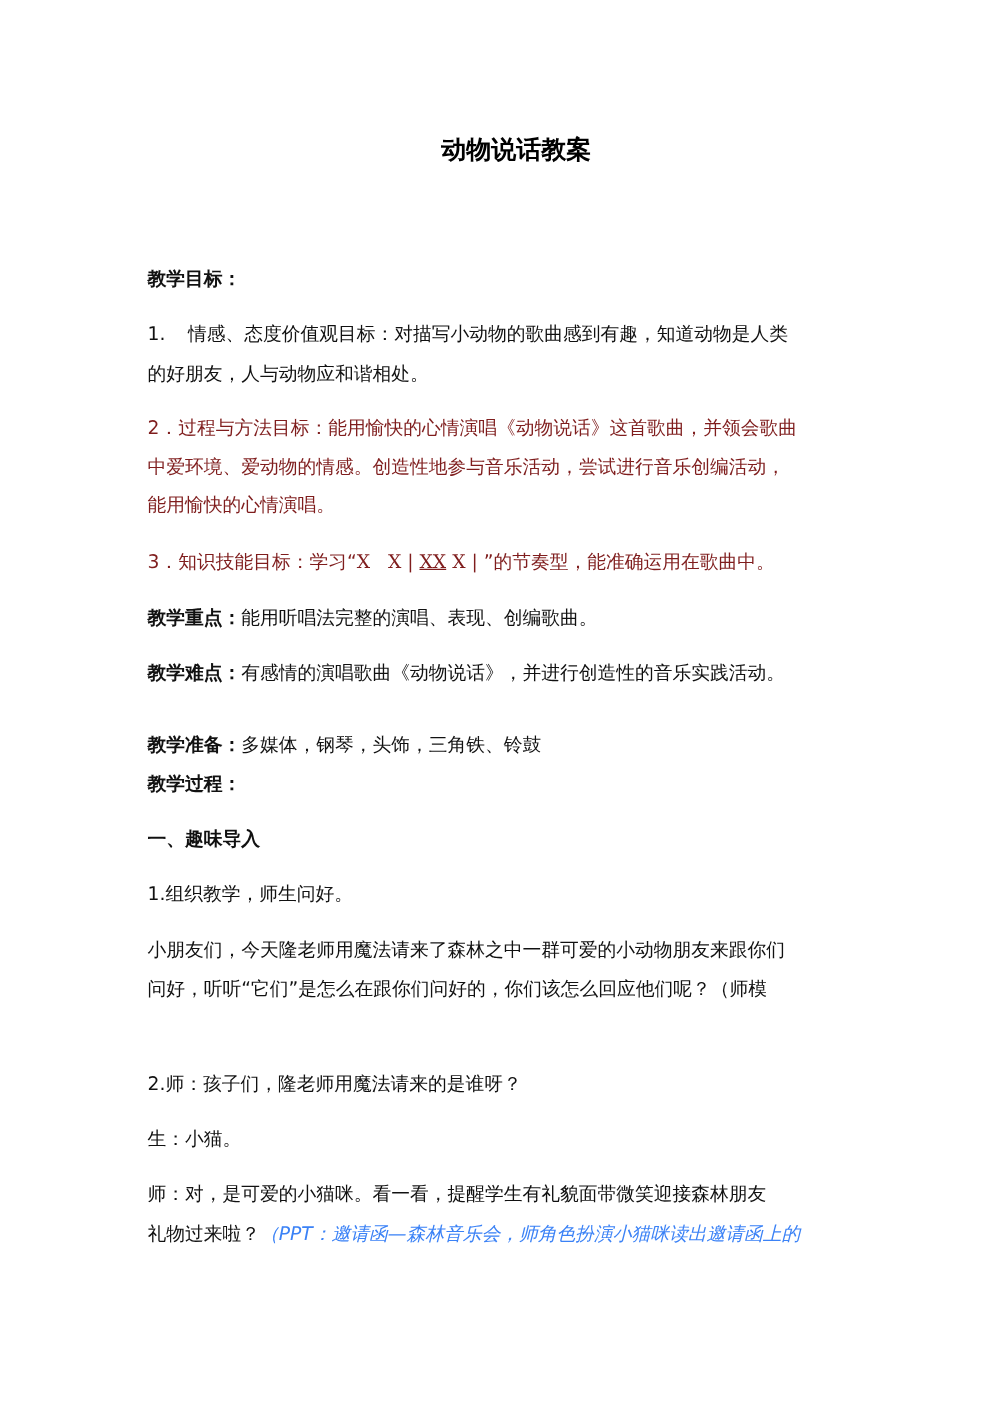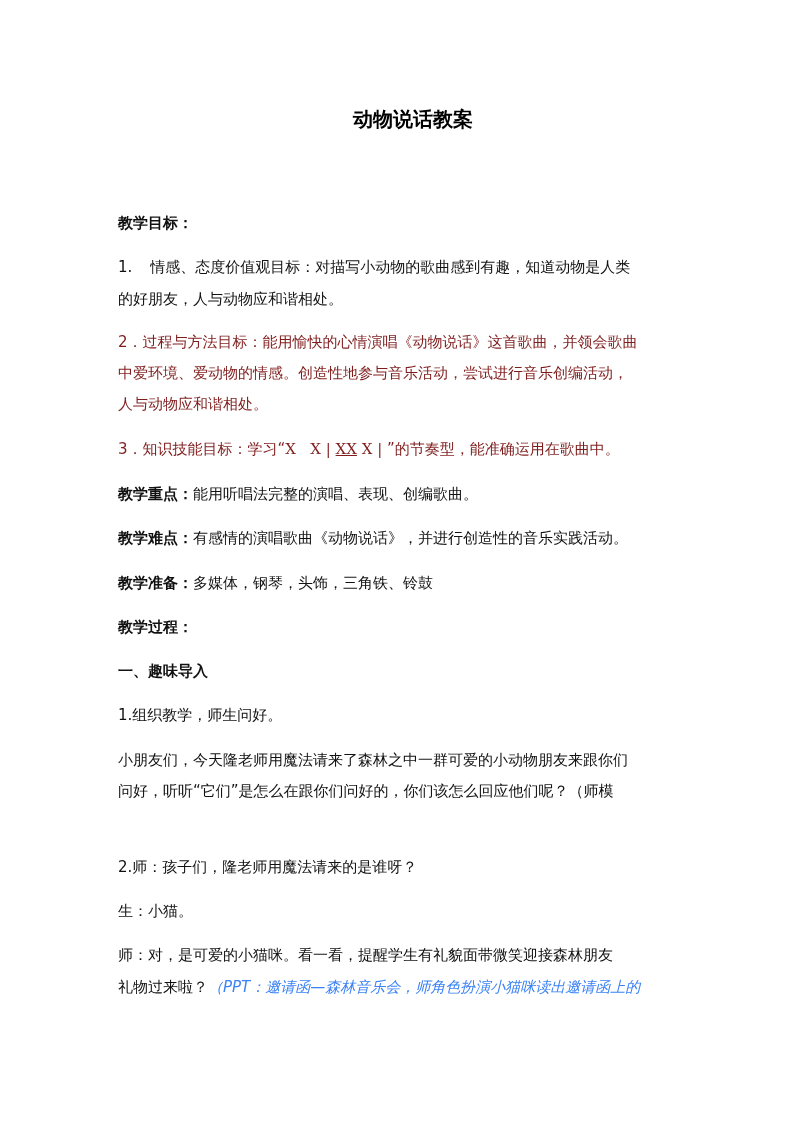--- a/index.html
+++ b/index.html
@@ -57,35 +57,35 @@
 
   <div class="line bold" style="top:212px;">教学目标：</div>
 
   <div class="line" style="top:256px;">
     <span>1.</span><span style="display:inline-block;width:18px;"></span><span>情感、态度价值观目标：对描写小动物的歌曲感到有趣，知道动物是人类</span>
   </div>
   <div class="line" style="top:288px;">的好朋友，人与动物应和谐相处。</div>
 
   <div class="line grey" style="top:331px;">2．过程与方法目标：能用愉快的心情演唱《动物说话》这首歌曲，并领会歌曲</div>
   <div class="line grey" style="top:362px;">中爱环境、爱动物的情感。创造性地参与音乐活动，尝试进行音乐创编活动，</div>
-  <div class="line grey" style="top:393px;">人与动物应和谐相处。</div>
+  <div class="line grey" style="top:393px;">能用愉快的心情演唱。</div>
 
   <div class="line grey" style="top:438px;">
     <span>3．知识技能目标：学习“</span><span class="mono" style="white-space:pre;">X   X | </span><span class="mono ul">XX</span><span class="mono" style="white-space:pre;"> X | </span><span>”的节奏型，能准确运用在歌曲中。</span>
   </div>
 
   <div class="line" style="top:483px;">
     <span class="bold">教学重点：</span><span>能用听唱法完整的演唱、表现、创编歌曲。</span>
   </div>
 
   <div class="line" style="top:527px;">
     <span class="bold">教学难点：</span><span>有感情的演唱歌曲《动物说话》，并进行创造性的音乐实践活动。</span>
   </div>
 
-  <div class="line" style="top:572px;text-align:right;">
+  <div class="line" style="top:585px;text-align:right;">
     <span class="bold">教学准备：</span><span>多媒体，钢琴，头饰，三角铁、铃鼓</span>
   </div>
 
   <div class="line bold" style="top:616px;">教学过程：</div>
 
   <div class="line bold" style="top:660px;">一、趣味导入</div>
 
   <div class="line" style="top:704px;">1.组织教学，师生问好。</div>
 
   <div class="line" style="top:749px;">小朋友们，今天隆老师用魔法请来了森林之中一群可爱的小动物朋友来跟你们</div>

